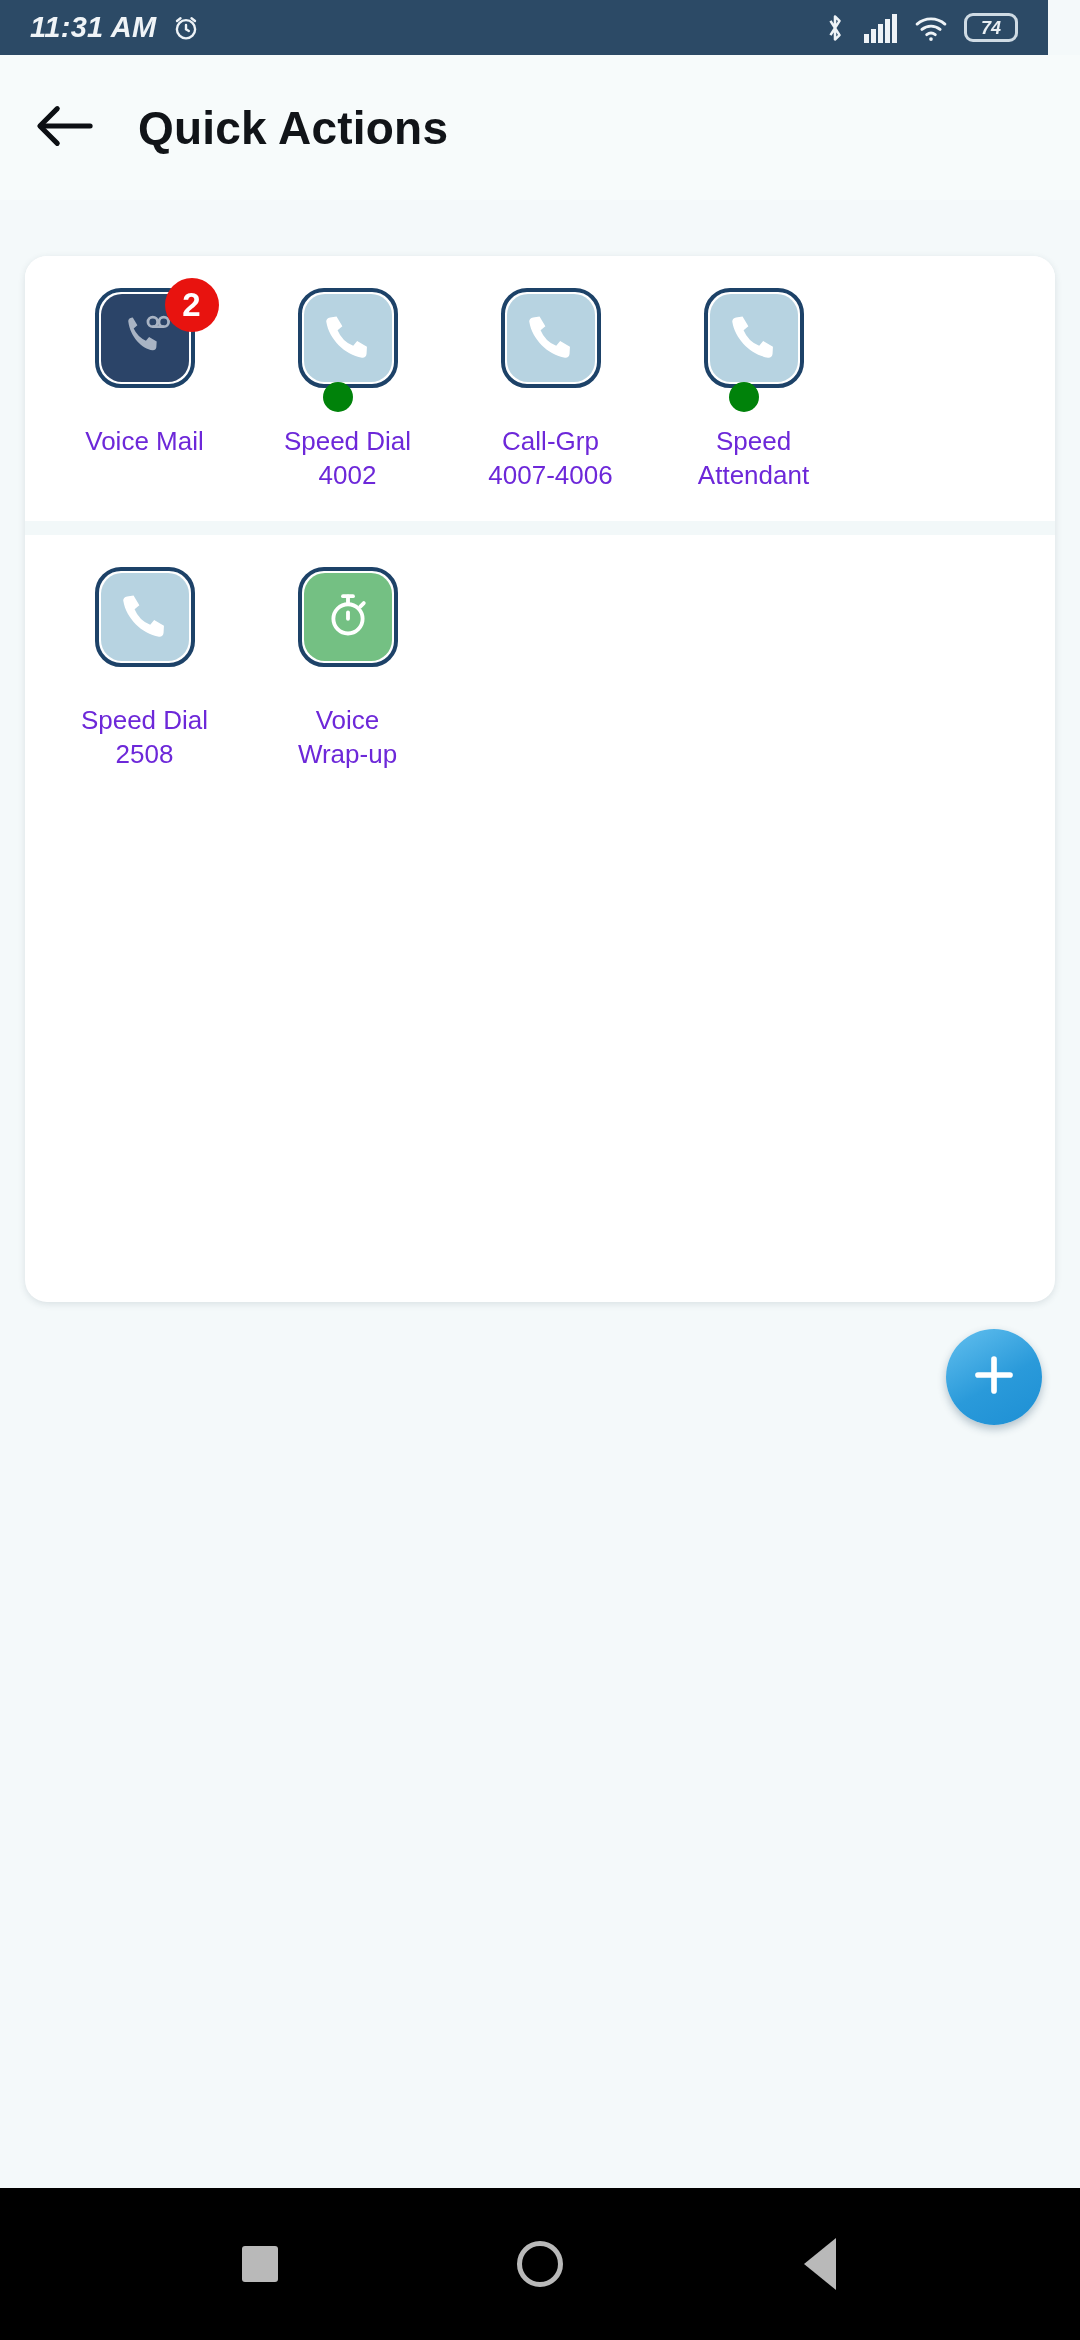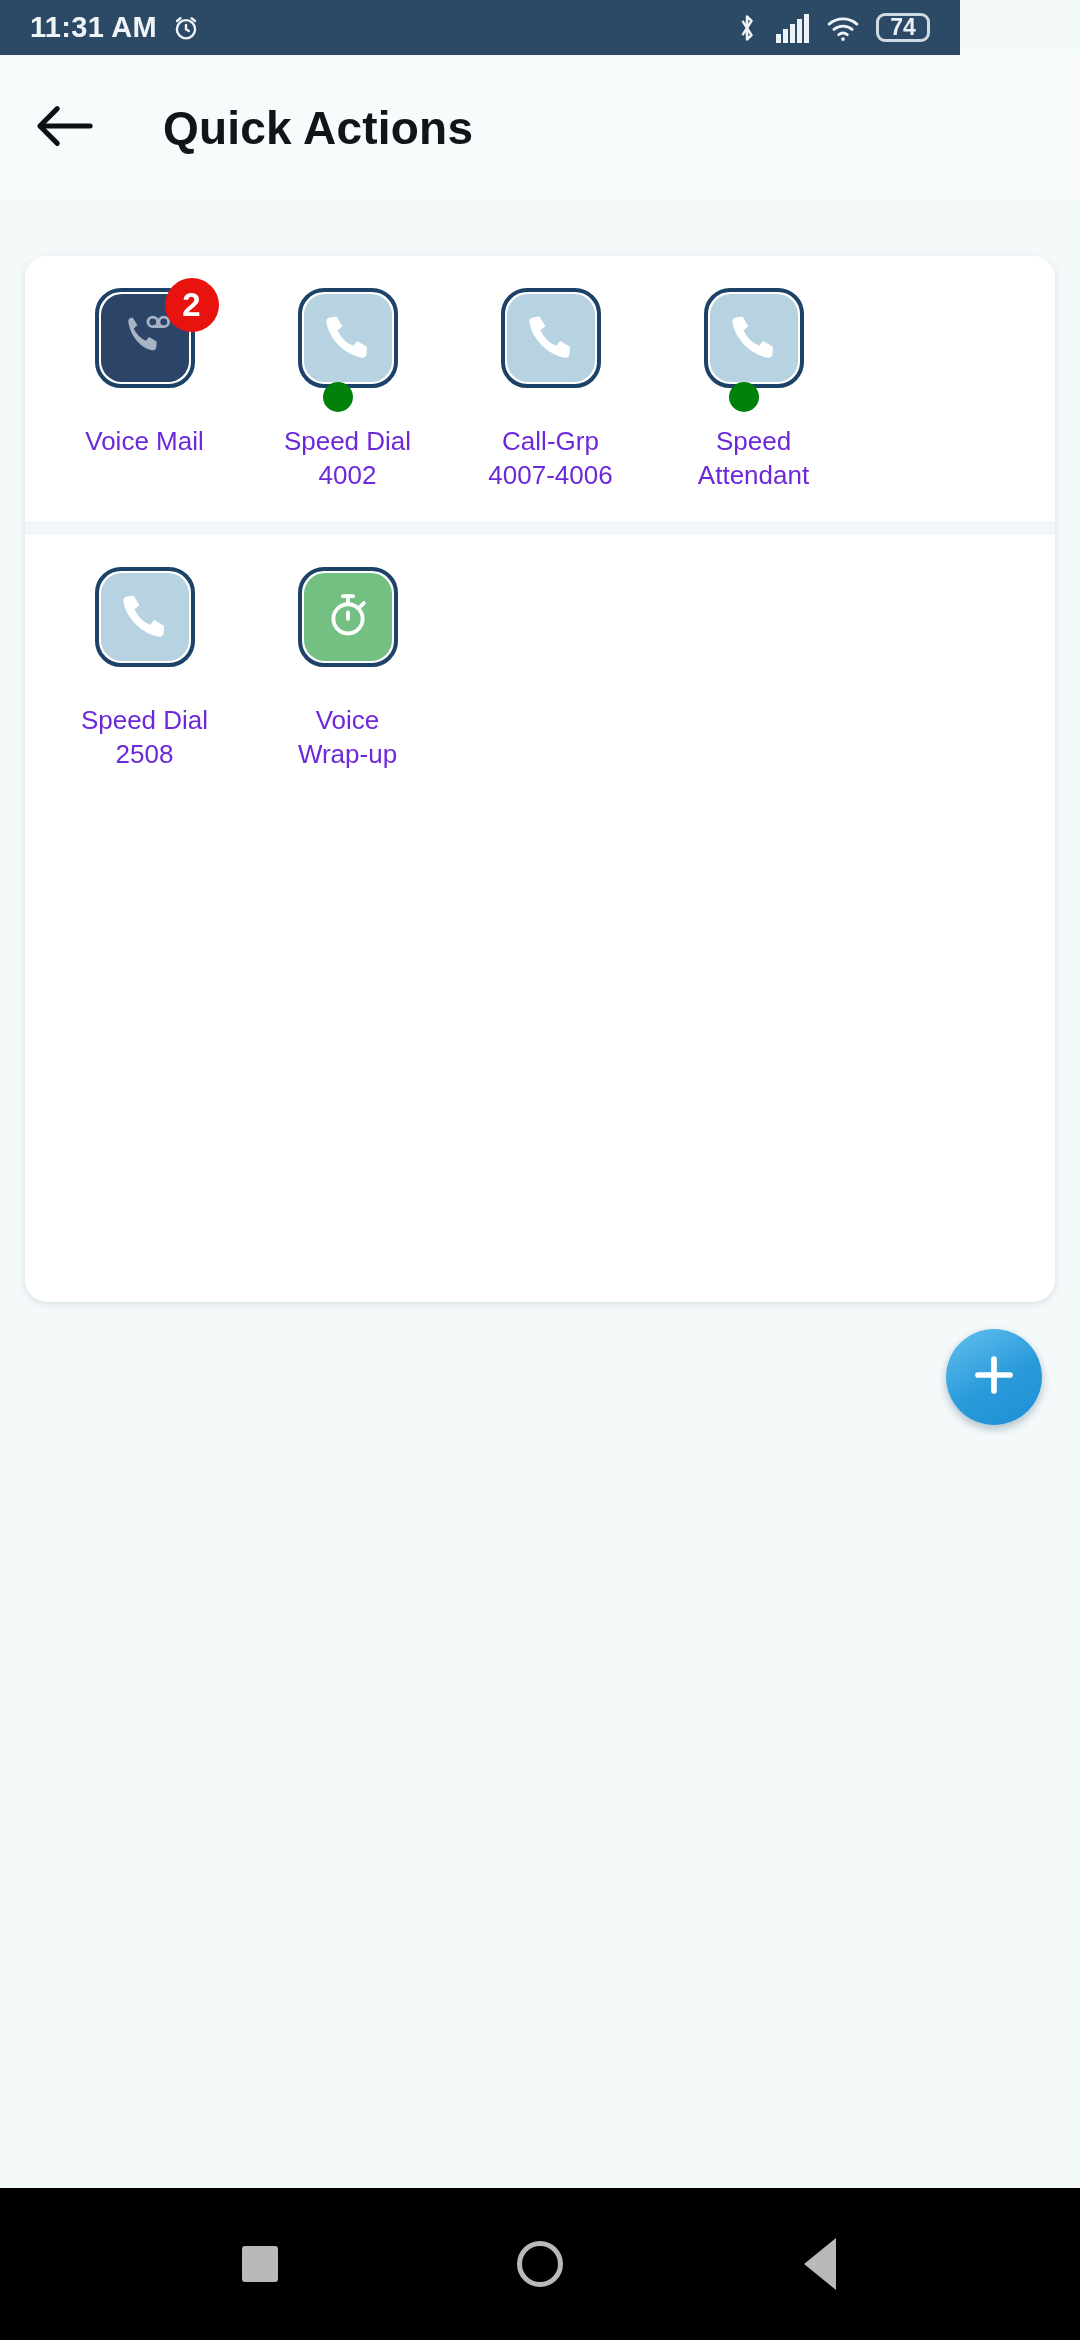--- a/index.html
+++ b/index.html
@@ -7,46 +7,46 @@
     width:1080px; height:2340px;
     font-family:"Liberation Sans", sans-serif;
     background:#ffffff;
     overflow:hidden;
   }
 
   #screen { position:relative; width:1080px; height:2340px; background:#f4f9fa; }
 
   
   .statusbar{
-    position:absolute; top:0; left:0; width:960px; height:55px;
+    position:absolute; top:0; left:0; width:1048px; height:55px;
     background:#2c4a66; display:flex; align-items:center;
-    padding:0 30px; color:#ffffff;
+    padding:0 30px; color:#ffffff;font-style:italic;
   }
   .sb-left{ display:flex; align-items:center; gap:14px; }
   .sb-time{ font-size:29px; font-weight:bold; letter-spacing:.3px; color:#f0f4f7; }
   .sb-right{ margin-left:auto; display:flex; align-items:center; gap:16px; }
   .sb-icon{ display:flex; align-items:flex-end; }
   .batt{
     width:54px; height:29px; border:3px solid #cfdbe4; border-radius:9px;
     display:flex; align-items:center; justify-content:center; position:relative;
   }
-  .batt-txt{ font-size:23px; font-weight:bold; color:#e9eff4; line-height:1; }
+  .batt-txt{ font-size:18px; font-weight:bold; color:#e9eff4; line-height:1; }
 
   
   .appbar{
     position:absolute; top:55px; left:0; width:1080px; height:145px;
     background:#f7fbfb; display:flex; align-items:center;
   }
   .back-btn{
     width:110px; height:110px; margin-left:10px;
     display:flex; align-items:center; justify-content:center; cursor:pointer;
   }
   .page-title{
     font-size:46px; font-weight:bold; color:#111418;
-    margin-left:43px; letter-spacing:.2px;
+    margin-left:18px; letter-spacing:.2px;
   }
 
   
   .card{
     position:absolute; left:25px; top:256px; width:1030px; height:1046px;
     background:#ffffff; border-radius:22px;
     box-shadow:0 2px 7px rgba(40,60,80,.13);
     overflow:hidden;
   }
   .section{ background:#ffffff; padding:24px 0 18px 0; }

